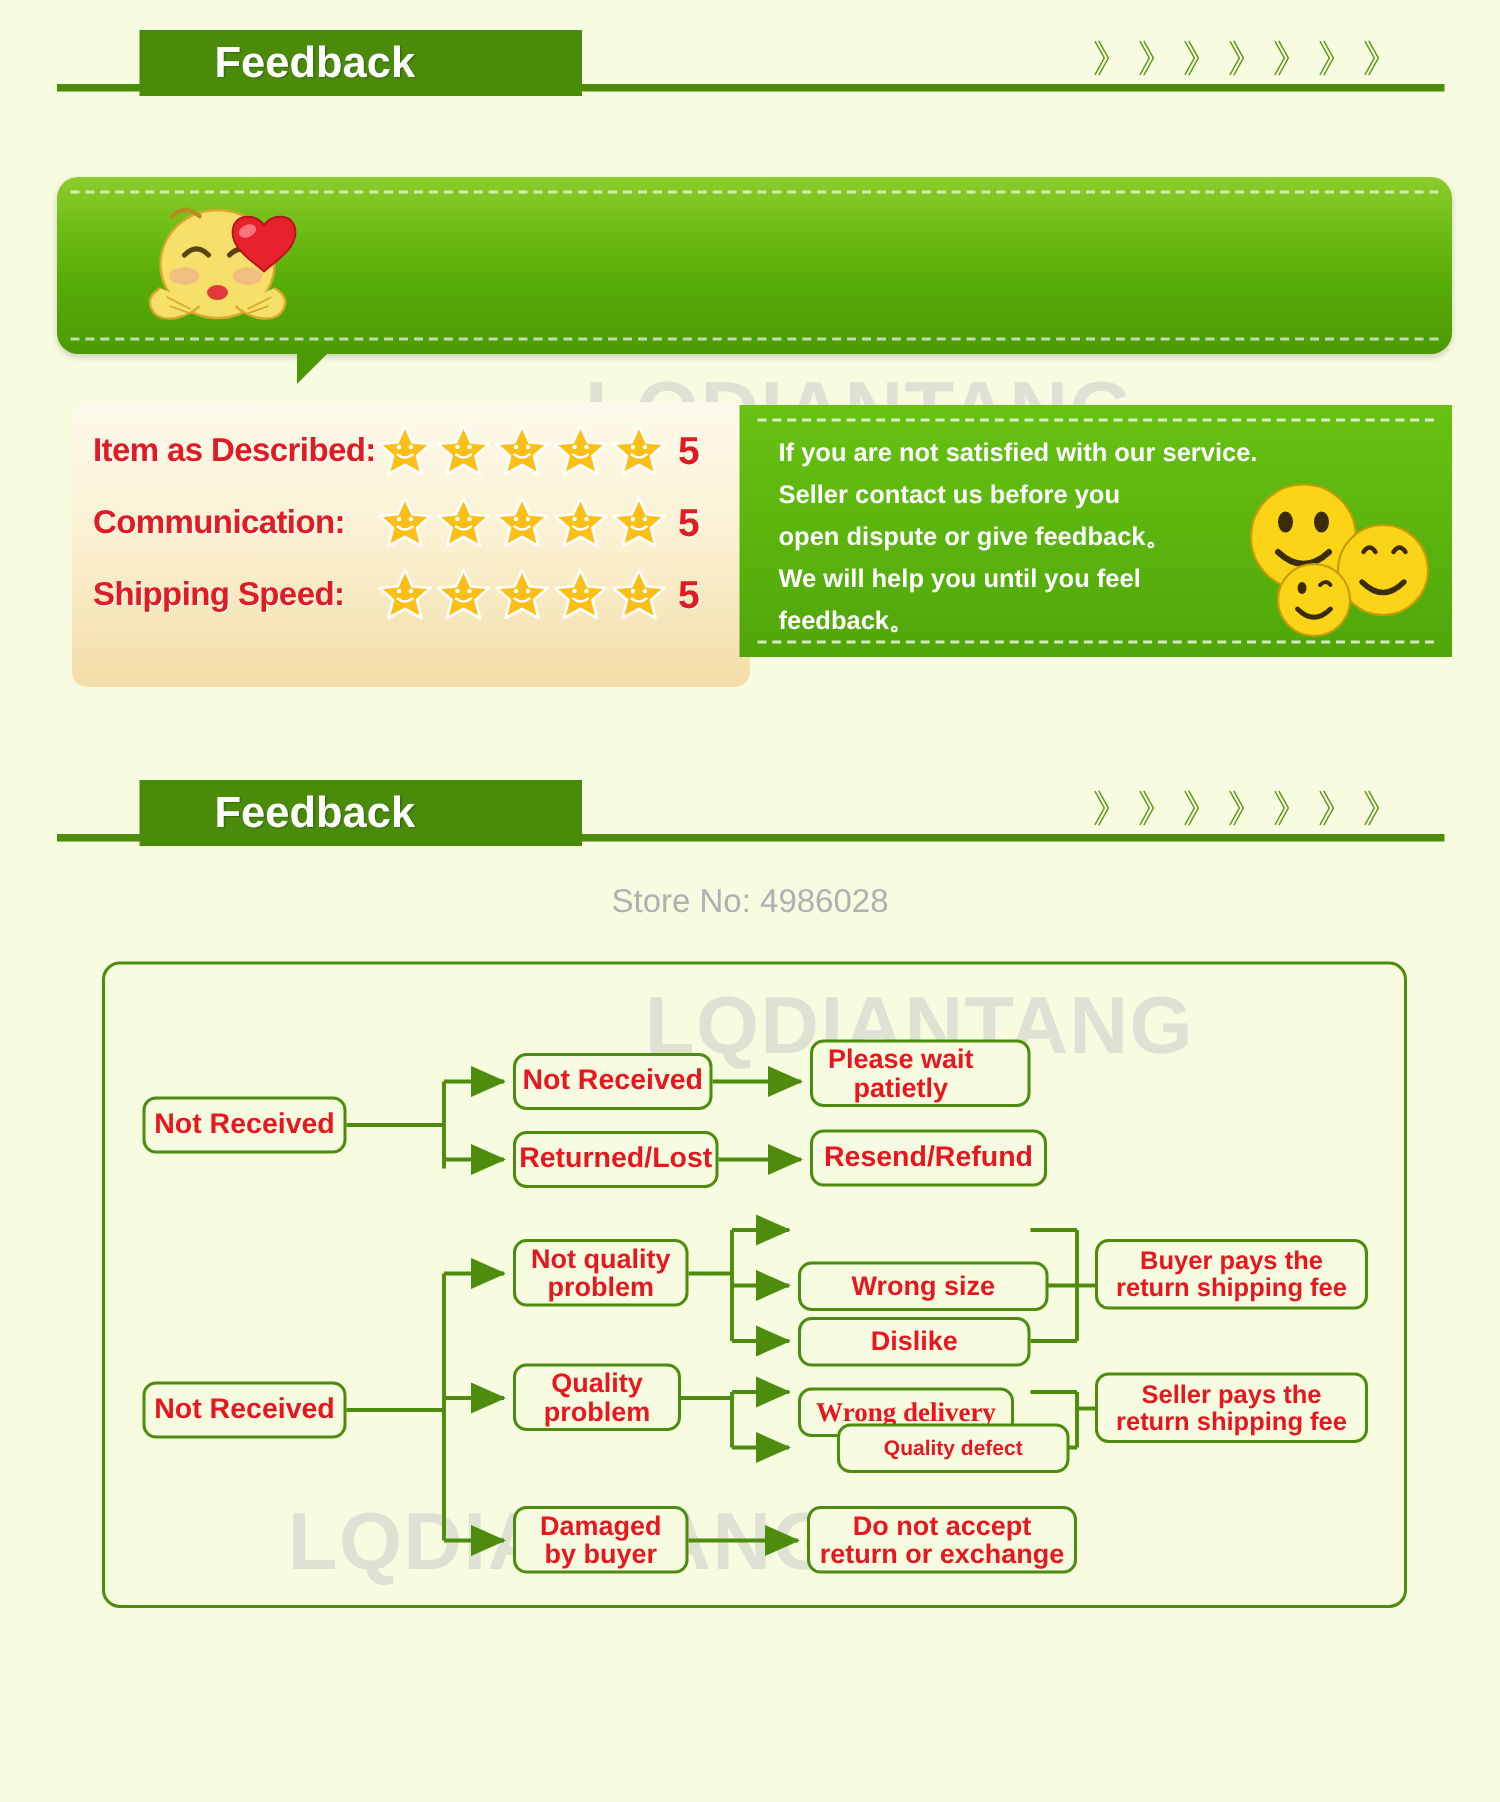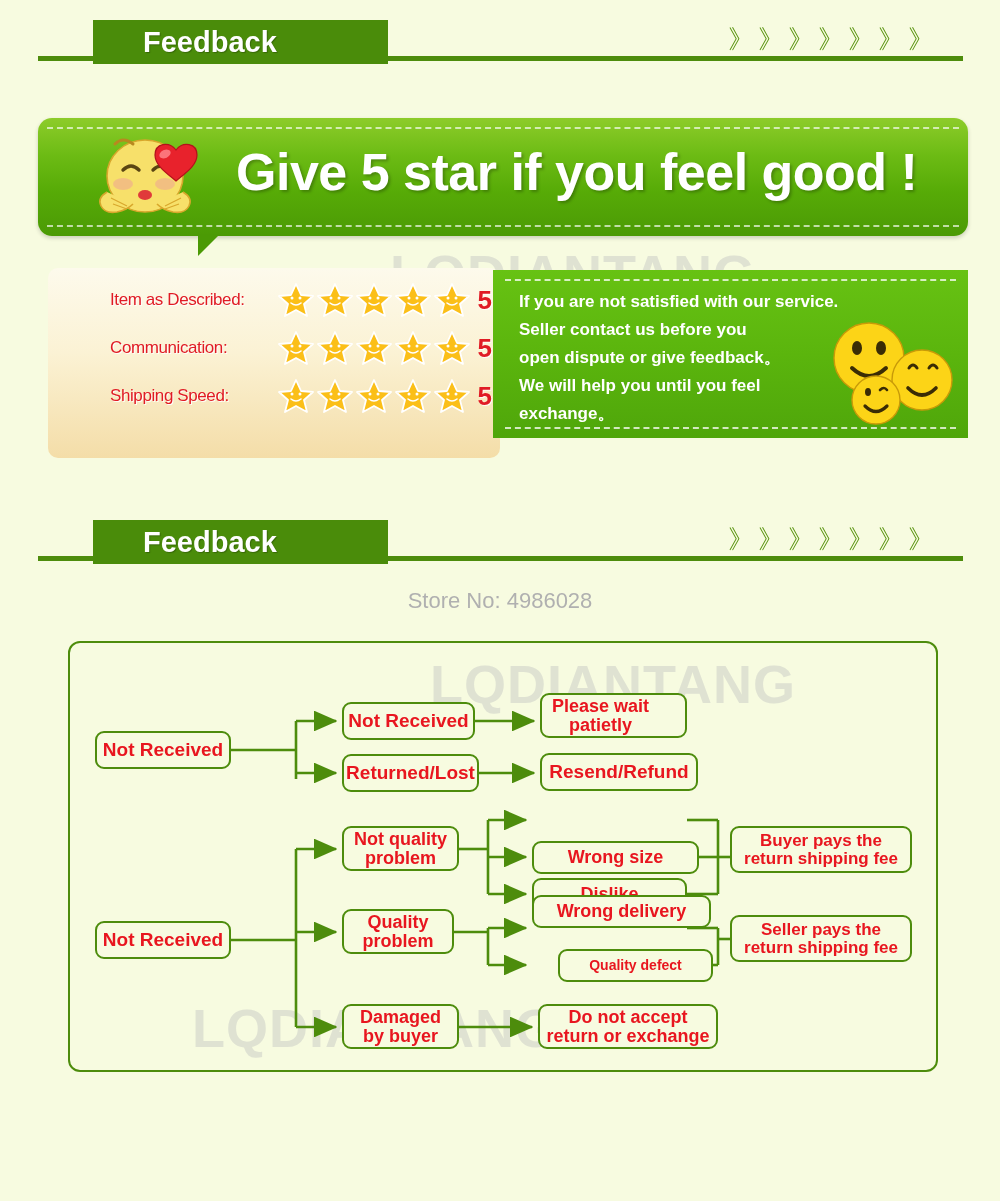--- a/index.html
+++ b/index.html
@@ -79,24 +79,23 @@
     position:absolute;left:48px;top:268px;width:452px;height:190px;
     border-radius:10px;
     background:linear-gradient(to bottom,#fdfaec 0%,#fbf2d4 45%,#f4dda8 100%);
     z-index:3;
   }
   .rate-row{
     position:absolute;left:14px;height:48px;width:430px;
     display:flex;align-items:center;
   }
   .rate-label{
-    width:190px;color:#e01b24;font-size:17px;font-weight:normal;
+    width:190px;color:#e01b24;font-size:22px;font-weight:bold;
     letter-spacing:-0.4px;
     text-shadow:1px 1px 0 rgba(255,255,255,.9);
-    margin-left:48px;
   }
   .stars{display:flex;align-items:center;gap:3px;}
   .star{width:36px;height:36px;}
   .rate-num{
     margin-left:8px;color:#e01b24;font-size:26px;font-weight:bold;
     text-shadow:1px 1px 0 rgba(255,255,255,.8);
   }
 
   
   .service-box{
@@ -177,21 +176,20 @@
       <path d="M83 18 c-7 -9 -21 -7 -21 5 c0 11 13 19 21 26 c8 -7 21 -15 21 -26 c0 -12 -14 -14 -21 -5 z" fill="#e8222c"></path>
       <path d="M83 18 c-7 -9 -21 -7 -21 5 c0 11 13 19 21 26 c8 -7 21 -15 21 -26 c0 -12 -14 -14 -21 -5 z" fill="none" stroke="#b3121b" stroke-width="1.2"></path>
       <ellipse cx="72" cy="22" rx="6" ry="4" fill="#ff8a90" opacity=".8" transform="rotate(-25 72 22)"></ellipse>
       <ellipse cx="52" cy="63" rx="7" ry="5" fill="#e03a3a"></ellipse>
       <path d="M14 60 q-10 6 -6 14 q4 8 16 6 q10 -2 16 -8" fill="#f7e06a" stroke="#d8a72c" stroke-width="1.6"></path>
       <path d="M90 60 q10 6 6 14 q-4 8 -16 6 q-10 -2 -16 -8" fill="#f7e06a" stroke="#d8a72c" stroke-width="1.6"></path>
       <path d="M18 66 l16 8 M20 72 l14 5" stroke="#d8a72c" stroke-width="1.2" fill="none"></path>
       <path d="M88 66 l-16 8 M86 72 l-14 5" stroke="#d8a72c" stroke-width="1.2" fill="none"></path>
     </svg>
 
-    <div class="banner-text">Give 5 star if you feel good !</div>
   </div>
   <div class="banner-tail"></div>
 
   <div class="rating-panel">
     <div class="rate-row" style="top:8px;">
       <span class="rate-label">Item as Described:</span>
       <span class="stars">
         <svg class="star" viewBox="0 0 36 36">
             <path d="M18 2 L23 13 L35 14 L26 22 L29 34 L18 28 L7 34 L10 22 L1 14 L13 13 Z" fill="#fbbf18" stroke="#ffffff" stroke-width="1.8" stroke-linejoin="round"></path>
             <circle cx="14" cy="16" r="1.5" fill="#fff"></circle>
@@ -301,21 +299,21 @@
     </div>
   </div>
 
   <div class="service-box">
     <div class="service-dash"></div>
     <div class="service-lines">
       <div>If you are not satisfied with our service.</div>
       <div>Seller contact us before you</div>
       <div>open dispute or give feedback。</div>
       <div>We will help you until you feel</div>
-      <div>exchange。</div>
+      <div>feedback。</div>
     </div>
     <svg class="smileys" viewBox="0 0 130 110">
       <circle cx="45" cy="40" r="35" fill="#fcd417"></circle>
       <circle cx="45" cy="40" r="35" fill="none" stroke="#c89a08" stroke-width="1.4"></circle>
       <ellipse cx="33" cy="30" rx="5" ry="7" fill="#3a2c05"></ellipse>
       <ellipse cx="57" cy="30" rx="5" ry="7" fill="#3a2c05"></ellipse>
       <path d="M28 50 q17 16 34 0" stroke="#3a2c05" stroke-width="4" fill="none" stroke-linecap="round"></path>
       <circle cx="98" cy="62" r="30" fill="#fcd417"></circle>
       <circle cx="98" cy="62" r="30" fill="none" stroke="#c89a08" stroke-width="1.4"></circle>
       <path d="M85 50 q4 -6 8 0" stroke="#3a2c05" stroke-width="3" fill="none" stroke-linecap="round"></path>
@@ -395,21 +393,21 @@
     <div class="node" style="left:470px;top:110px;width:158px;height:38px;font-size:19px;">Resend/Refund</div>
     <div class="node" style="left:25px;top:278px;width:136px;height:38px;font-size:19px;">Not Received</div>
     <div class="node" style="left:272px;top:183px;width:117px;height:45px;font-size:18px;white-space:pre-line;">Not quality
 problem</div>
     <div class="node" style="left:272px;top:266px;width:112px;height:45px;font-size:18px;white-space:pre-line;">Quality
 problem</div>
     <div class="node" style="left:272px;top:361px;width:117px;height:45px;font-size:18px;white-space:pre-line;">Damaged
 by buyer</div>
     <div class="node" style="left:462px;top:198px;width:167px;height:33px;font-size:18px;">Wrong size</div>
     <div class="node" style="left:462px;top:235px;width:155px;height:33px;font-size:18px;">Dislike</div>
-    <div class="node" style="left:462px;top:252px;width:179px;height:33px;font-size:18px;">Wrong delivery</div>
+    <div class="node" style="left:462px;top:282px;width:144px;height:33px;font-size:18px;font-family:Liberation Serif, serif;">Wrong delivery</div>
     <div class="node" style="left:488px;top:306px;width:155px;height:33px;font-size:14px;">Quality defect</div>
     <div class="node" style="left:660px;top:183px;width:182px;height:47px;font-size:17px;white-space:pre-line;">Buyer pays the
 return shipping fee</div>
     <div class="node" style="left:660px;top:272px;width:182px;height:47px;font-size:17px;white-space:pre-line;">Seller pays the
 return shipping fee</div>
     <div class="node" style="left:468px;top:361px;width:180px;height:45px;font-size:18px;white-space:pre-line;">Do not accept
 return or exchange</div>
   </div>
 
 

